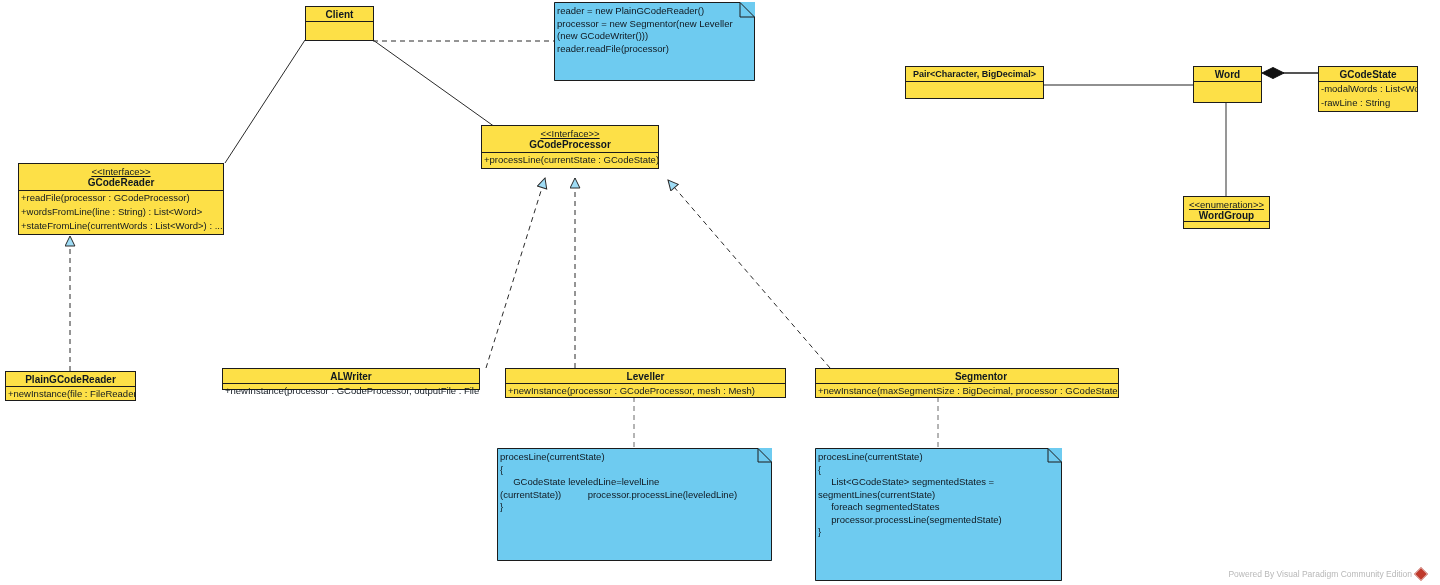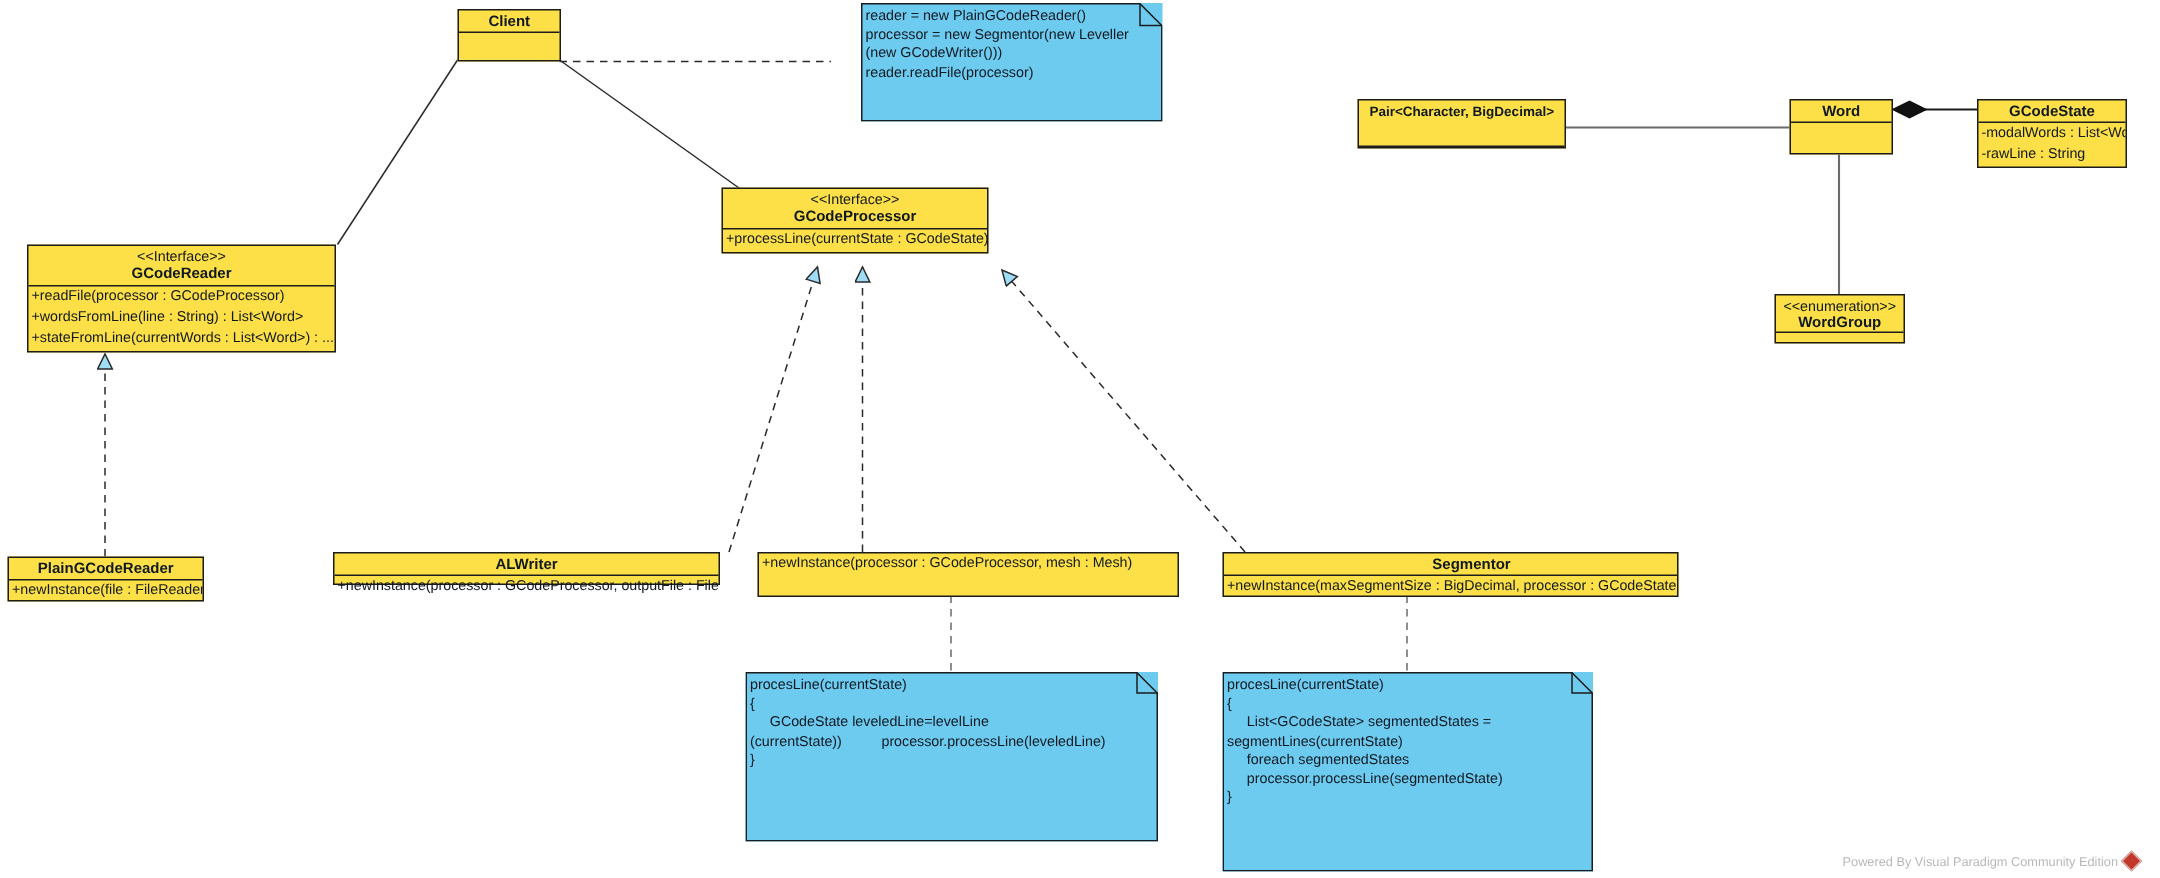--- a/index.html
+++ b/index.html
@@ -42,20 +42,21 @@
     text-align: center;
     padding: 2px 4px 3px 4px;
     line-height: 11px;
   }
   .uml-head .stereo {
     display: block;
     font-size: 9.5px;
     font-weight: normal;
     color: #101820;
     letter-spacing: 0px;
+    text-decoration: underline;
   }
   .uml-head .cname {
     display: block;
     font-size: 10px;
     font-weight: bold;
     color: #101820;
   }
   .uml-body {
     box-sizing: border-box;
   }
@@ -153,21 +154,21 @@
     <line x1="938" y1="397" x2="938" y2="448" stroke="#6b6b6b" stroke-width="1" stroke-dasharray="5,4"></line>
   </svg>
 
   <div class="uml-class" style="left:305px; top:6px; width:69px; height:35px;">
     <div class="uml-head" style="height:15px;">
       <span class="cname">Client</span>
     </div>
     <div class="uml-body empty"></div>
   </div>
 
-  <div class="uml-note" style="left:554px; top:2px; width:201px; height:79px;margin-left:20px;">
+  <div class="uml-note" style="left:554px; top:2px; width:201px; height:79px;">
     <svg class="note-shape" viewBox="0 0 201 79" preserveAspectRatio="none">
       <path d="M 0.5 0.5 L 186 0.5 L 200.5 15 L 200.5 78.5 L 0.5 78.5 Z" fill="#6ecbf0" stroke="#1c1c1c" stroke-width="1"></path>
       <path d="M 186 0.5 L 186 15 L 200.5 15" fill="none" stroke="#1c1c1c" stroke-width="1"></path>
     </svg>
     <div class="note-text">reader = new PlainGCodeReader()
 processor = new Segmentor(new Leveller
 (new GCodeWriter()))
 reader.readFile(processor)</div>
   </div>
 
@@ -187,21 +188,21 @@
       <span class="cname">GCodeReader</span>
     </div>
     <div class="uml-body">
       <div class="uml-attr">+readFile(processor : GCodeProcessor)</div>
       <div class="uml-attr">+wordsFromLine(line : String) : List&lt;Word&gt;</div>
       <div class="uml-attr">+stateFromLine(currentWords : List&lt;Word&gt;) : ...</div>
     </div>
   </div>
 
   <div class="uml-class" style="left:905px; top:66px; width:139px; height:33px;">
-    <div class="uml-head" style="height:31px;">
+    <div class="uml-head" style="height:15px;">
       <span class="cname" style="font-size:9px;">Pair&lt;Character, BigDecimal&gt;</span>
     </div>
     <div class="uml-body empty"></div>
   </div>
 
   <div class="uml-class" style="left:1193px; top:66px; width:69px; height:37px;">
     <div class="uml-head" style="height:15px;">
       <span class="cname">Word</span>
     </div>
     <div class="uml-body empty"></div>
@@ -237,20 +238,23 @@
   <div class="uml-class" style="left:222px; top:368px; width:258px; height:22px;">
     <div class="uml-head" style="height:15px;">
       <span class="cname">ALWriter</span>
     </div>
     <div class="uml-body">
       <div class="uml-attr">+newInstance(processor : GCodeProcessor, outputFile : File)</div>
     </div>
   </div>
 
   <div class="uml-class" style="left:505px; top:368px; width:281px; height:30px;">
+    <div class="uml-head" style="height:15px;">
+      <span class="cname">Leveller</span>
+    </div>
     <div class="uml-body">
       <div class="uml-attr">+newInstance(processor : GCodeProcessor, mesh : Mesh)</div>
     </div>
   </div>
 
   <div class="uml-class" style="left:815px; top:368px; width:304px; height:30px;">
     <div class="uml-head" style="height:15px;padding-left:32px;">
       <span class="cname">Segmentor</span>
     </div>
     <div class="uml-body">

